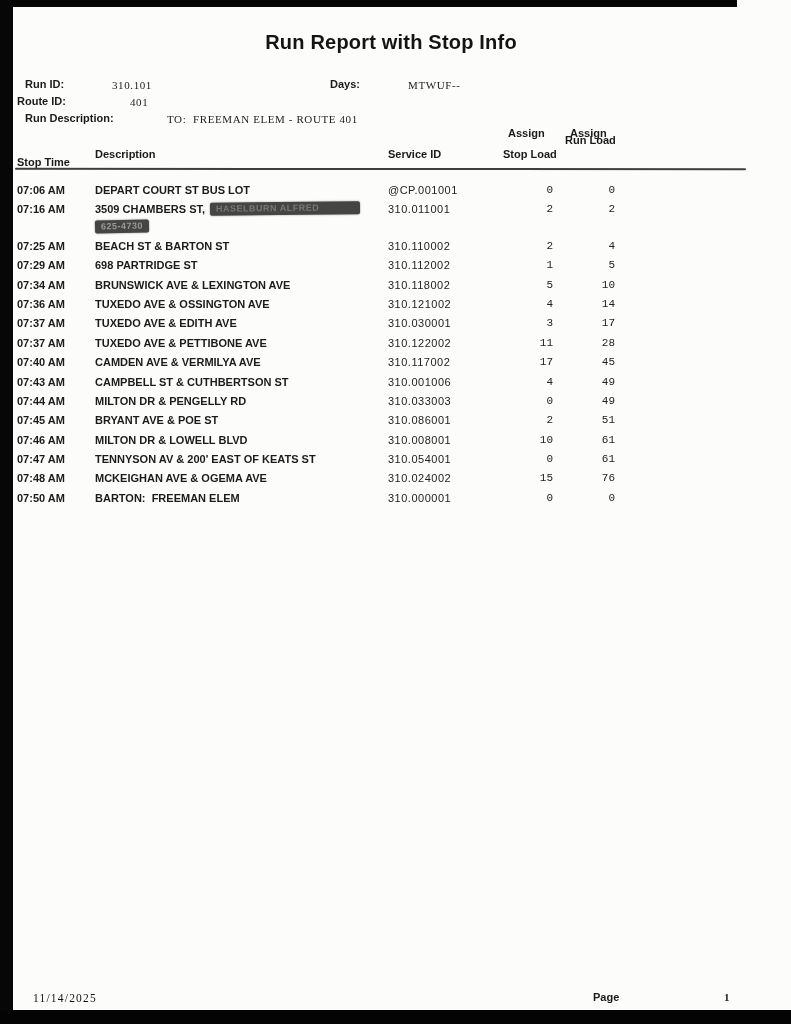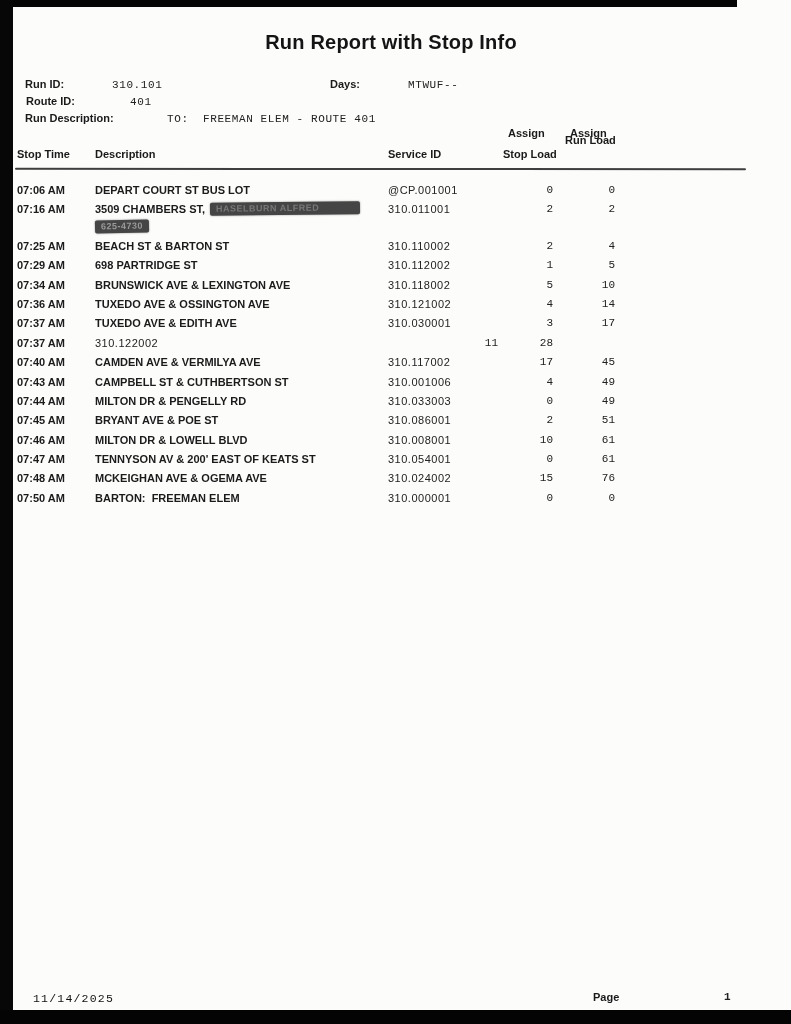--- a/index.html
+++ b/index.html
@@ -9,21 +9,21 @@
   .page { position:relative; width:791px; height:1024px; background:#fcfcfb; overflow:hidden; }
 
   
   .bar-top    { position:absolute; left:0; top:0; width:737px; height:7px; background:#050505; }
   .bar-left   { position:absolute; left:0; top:0; width:13px; height:1024px; background:#070707; }
   .bar-bottom { position:absolute; left:0; top:1010px; width:791px; height:14px; background:#040404; }
 
   .title { position:absolute; top:31px; left:0; width:740px; text-align:center;
            font-size:20px; font-weight:bold; color:#141414; letter-spacing:.2px;padding-left:42px; }
   .lbl { position:absolute; font-weight:bold; font-size:11px; color:#1a1a1a; white-space:pre; }
-  .val { position:absolute; font-family:Liberation Mono, monospace;
+  .val { position:absolute; font-family:Liberation Serif, serif;
          font-size:11px; letter-spacing:.6px; color:#222; white-space:pre; }
 
   .rule { position:absolute; left:15px; top:168px; width:731px; height:2px;
           background:#3e3e3e; border-radius:2px; transform:rotate(.05deg); }
 
   #rows { position:absolute; top:181px; left:0; width:769px; }
   .trow { display:grid; grid-template-columns:78px 293px 110px 55px 62px;
           padding-left:17px; height:19.4px; line-height:19.4px; }
   .trow .c { white-space:pre; }
   .c.time, .c.desc { font-weight:bold; font-size:11px; color:#1b1b1b; }
@@ -50,30 +50,30 @@
   <div class="bar-left"></div>
   <div class="bar-bottom"></div>
 
   <div class="title">Run Report with Stop Info</div>
 
   <span class="lbl" style="left:25px; top:78px">Run ID:</span>
   <span class="val" style="left:112px; top:79px">310.101</span>
   <span class="lbl" style="left:330px; top:78px">Days:</span>
   <span class="val" style="left:408px; top:79px">MTWUF--</span>
 
-  <span class="lbl" style="left:26px; top:95px">Route ID:</span>
+  <span class="lbl" style="left:17px; top:95px">Route ID:</span>
   <span class="val" style="left:130px; top:96px">401</span>
 
   <span class="lbl" style="left:25px; top:112px">Run Description:</span>
   <span class="val" style="left:167px; top:113px">TO:  FREEMAN ELEM - ROUTE 401</span>
 
   <span class="lbl" style="left:508px; top:127px">Assign</span>
   <span class="lbl" style="left:570px; top:127px">Assign</span>
 
-  <span class="lbl" style="left:17px;  top:148px">Stop Time</span>
+  <span class="lbl" style="left:17px;  top:156px">Stop Time</span>
   <span class="lbl" style="left:95px;  top:148px">Description</span>
   <span class="lbl" style="left:388px; top:148px">Service ID</span>
   <span class="lbl" style="left:503px; top:148px">Stop Load</span>
   <span class="lbl" style="left:565px; top:134px">Run Load</span>
 
   <div class="rule"></div>
 
   <div id="rows">
       <div class="trow">
         <span class="c time">07:06 AM</span>
@@ -123,20 +123,21 @@
       </div>
       <div class="trow">
         <span class="c time">07:37 AM</span>
         <span class="c desc">TUXEDO AVE &amp; EDITH AVE</span>
         <span class="c sid">310.030001</span>
         <span class="c sl">3</span>
         <span class="c rl">17</span>
       </div>
       <div class="trow">
         <span class="c time">07:37 AM</span>
+        <span class="c desc">TUXEDO AVE &amp; PETTIBONE AVE</span>
         <span class="c sid">310.122002</span>
         <span class="c sl">11</span>
         <span class="c rl">28</span>
       </div>
       <div class="trow">
         <span class="c time">07:40 AM</span>
         <span class="c desc">CAMDEN AVE &amp; VERMILYA AVE</span>
         <span class="c sid">310.117002</span>
         <span class="c sl">17</span>
         <span class="c rl">45</span>

